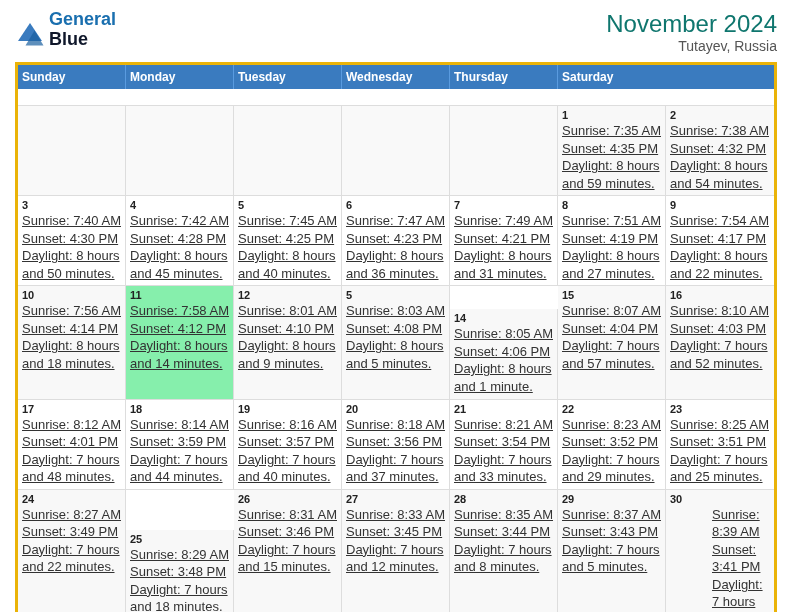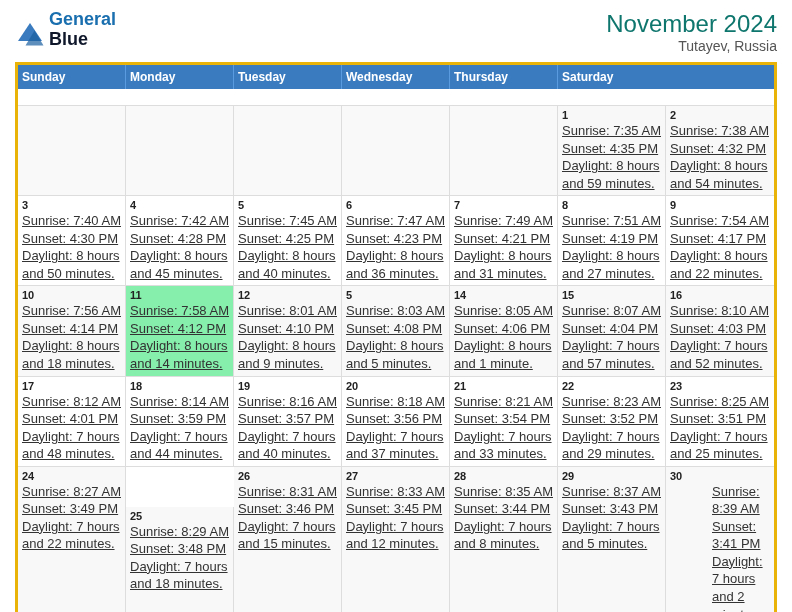--- a/index.html
+++ b/index.html
@@ -241,21 +241,21 @@
 Daylight: 8 hours
 and 9 minutes.</div>
           </div>
           <div class="cal-cell" style="background: rgb(248, 248, 248);">
             <span class="day-num">5</span>
             <div class="day-detail" style="white-space: pre-line;">Sunrise: 8:03 AM
 Sunset: 4:08 PM
 Daylight: 8 hours
 and 5 minutes.</div>
           </div>
-          <div class="cal-cell" style="background: rgb(248, 248, 248);">
+          <div class="cal-cell" style="background: rgb(248, 248, 248); margin-top: 23px;">
             <span class="day-num">14</span>
             <div class="day-detail" style="white-space: pre-line;">Sunrise: 8:05 AM
 Sunset: 4:06 PM
 Daylight: 8 hours
 and 1 minute.</div>
           </div>
           <div class="cal-cell" style="background: rgb(248, 248, 248);">
             <span class="day-num">15</span>
             <div class="day-detail" style="white-space: pre-line;">Sunrise: 8:07 AM
 Sunset: 4:04 PM

